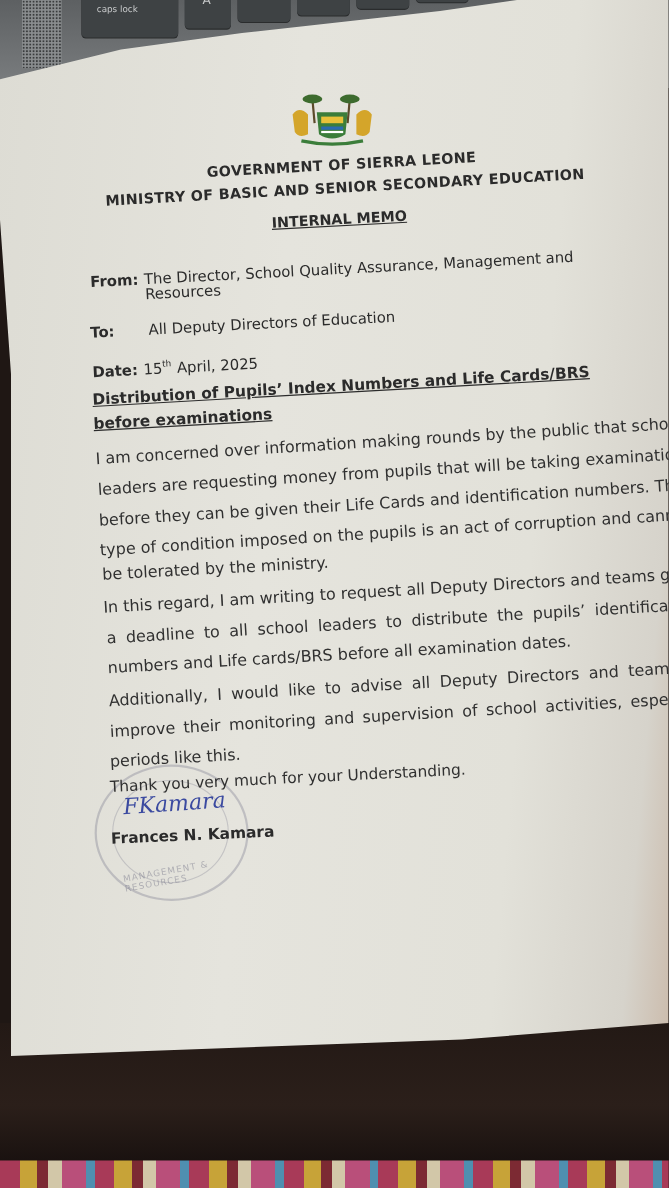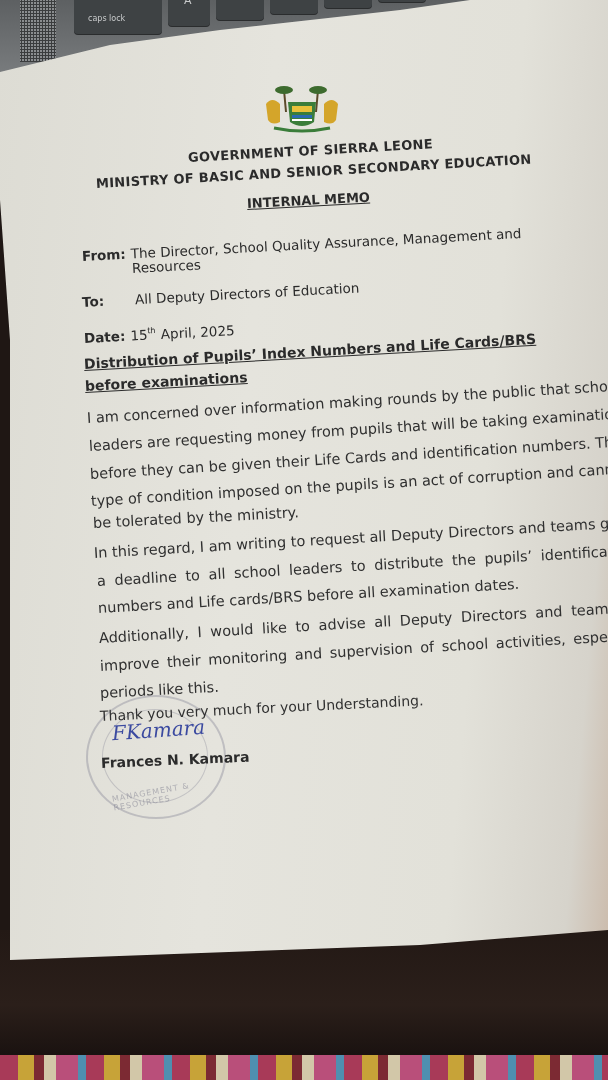--- a/index.html
+++ b/index.html
@@ -15,21 +15,21 @@
   }
   .speaker {
     position: absolute; left: 20px; top: 0; width: 36px; height: 62px;
     background-image: radial-gradient(#3a3c3d 1px, transparent 1.2px);
     background-size: 3px 3px; background-color: #8a8d8f;
   }
   .key {
     position: absolute; background: #3e4244; border-radius: 4px;
     color: #c9cbcc; font-size: 8px; box-shadow: 0 1px 0 #2a2c2d;
   }
-  .key span { position: absolute; left: 14px; top: 20px; }
+  .key span { position: absolute; left: 14px; top: 10px; }
   
   .paper {
     position: absolute; left: 0; top: 0; width: 608px; height: 1080px;
     background: linear-gradient(95deg, #dddcd4 0%, #e5e4dd 40%, #e2e1d9 75%, #d6d3cb 92%, #c9b6a5 100%);
     clip-path: polygon(0px 72px, 110px 45px, 220px 30px, 400px 10px, 470px 0px, 608px 0px, 608px 930px, 420px 945px, 10px 960px, 10px 340px, 0px 200px);
   }
   
   .table-edge {
     position: absolute; left: 0; top: 930px; width: 608px; height: 125px;
     background: linear-gradient(180deg, #231915 0%, #2b1f1a 60%, #1a1210 100%);

